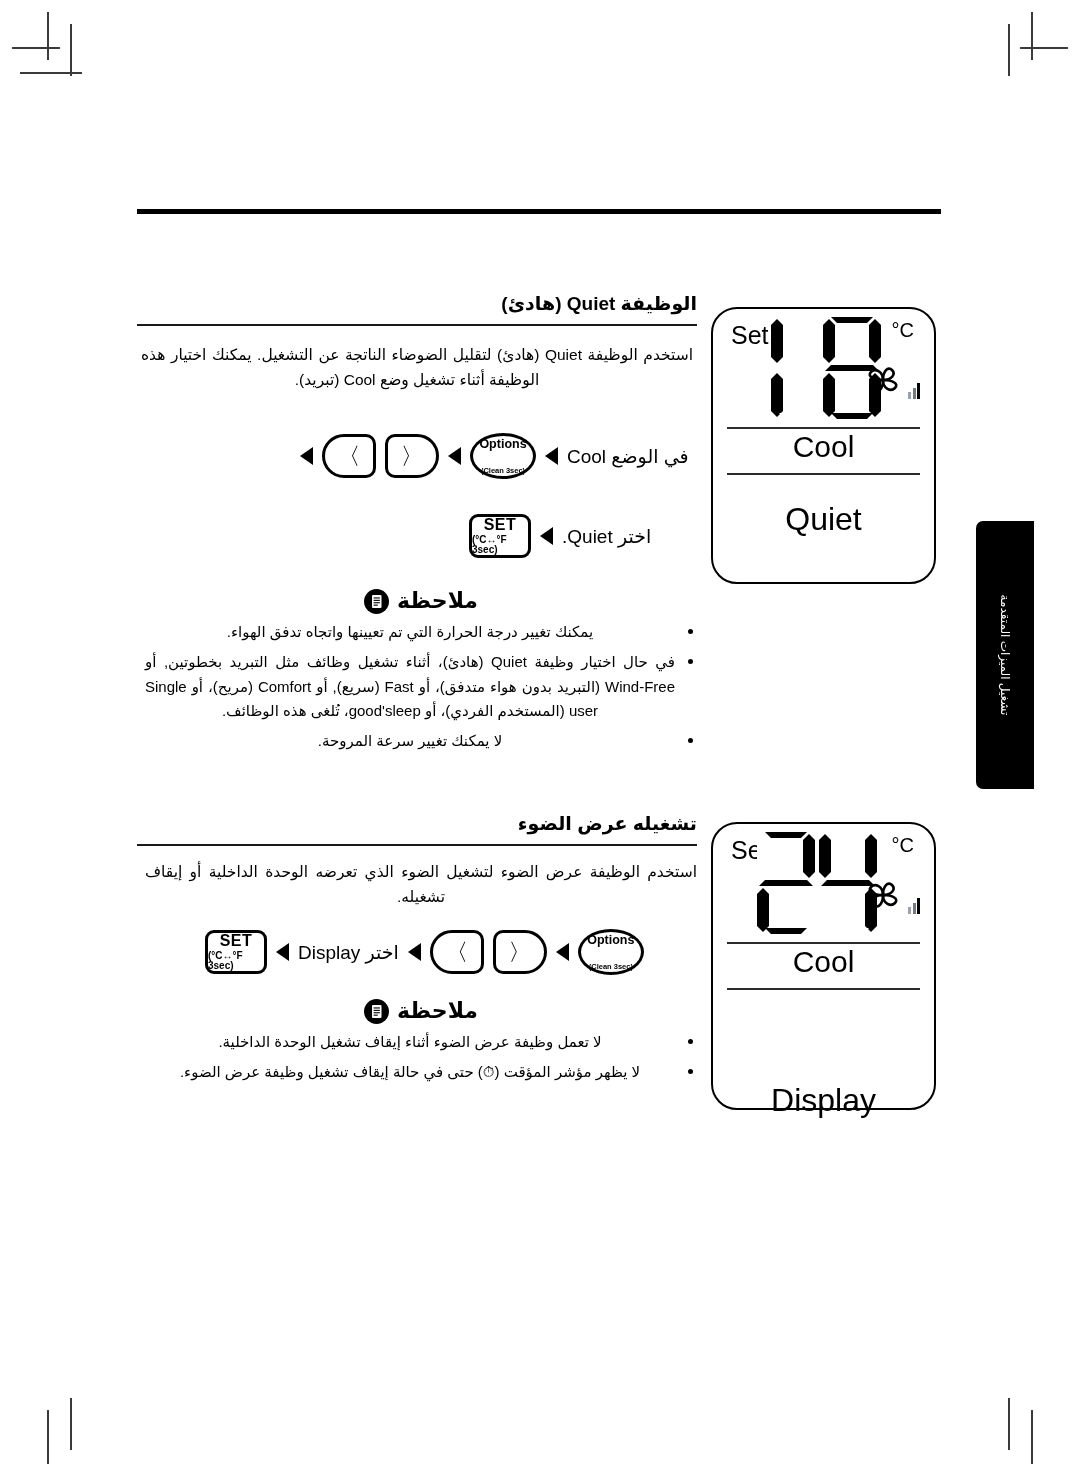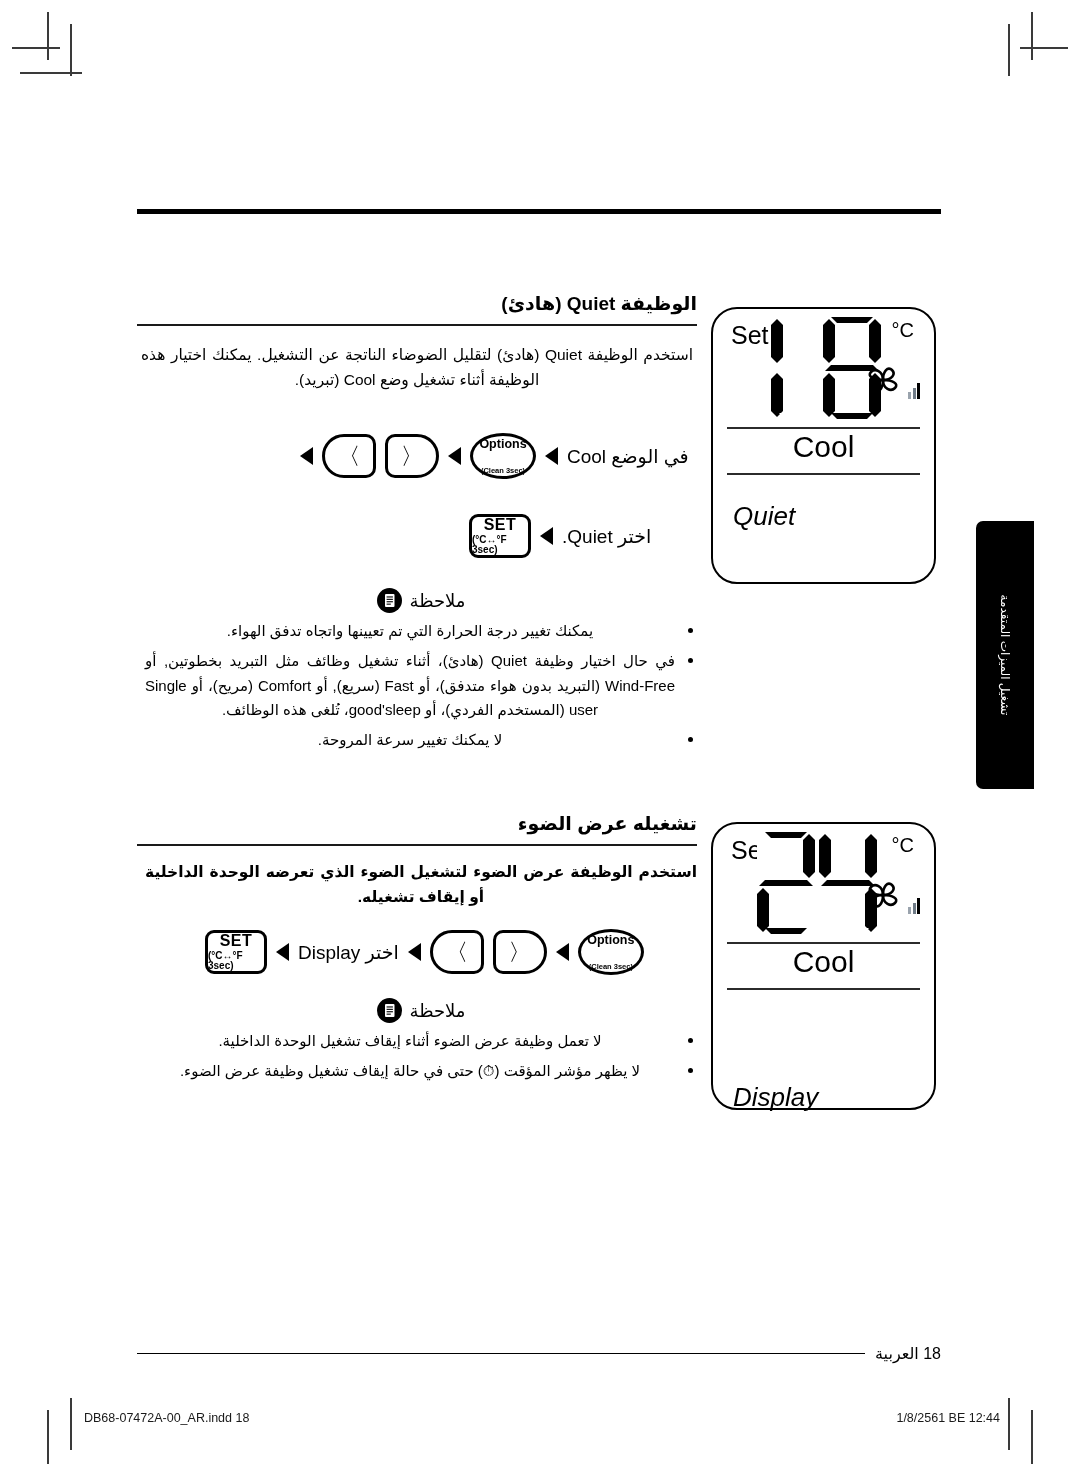--- a/index.html
+++ b/index.html
@@ -66,22 +66,22 @@
   
   .note-head {
     display: flex;
     flex-direction: row-reverse;
     justify-content: center;
     align-items: center;
     gap: 8px;
     margin-bottom: 6px;
   }
   .note-head .note-label {
-    font-size: 18px;
-    font-weight: normal;
+    font-size: 22px;
+    font-weight: bold;
   }
   .note-icon {
     width: 25px; height: 25px;
     border-radius: 50%;
     background: #000;
     display: inline-flex;
     align-items: center;
     justify-content: center;
     flex: none;
   }
@@ -231,24 +231,23 @@
   .bars i:nth-child(2) { height: 11px; background: #6f7b87; }
   .bars i:nth-child(3) { height: 16px; background: #000; }
 
   .dp-rule { height: 2px; background: #2b2b2b; margin: 0 14px; }
   .dp-mode {
     text-align: center;
     font-size: 30px;
     padding: 1px 0 9px;
   }
   .dp-bottom {
-    text-align: left;
+    text-align: center;
     padding: 0 20px;
-    font-size: 26px;
-    font-style: italic;
+    font-size: 32px;
   }
 
   
   .seg-on  { fill: #000; }
   .seg-off { fill: #ffffff; }
 
   
   #side-tab {
     position: absolute;
     left: 976px;
@@ -430,21 +429,21 @@
     <div class="dp-mode">Cool</div>
     <div class="dp-rule"></div>
     <div class="dp-bottom" style="margin-top:26px;">Quiet</div>
   </div>
 
   <div class="text-col" style="left:137px; top:812px; width:560px;">
     <h2 class="section-title">تشغيله عرض الضوء</h2>
     <div class="title-rule"></div>
   </div>
 
-  <div class="text-col" style="left:145px; top:859px; width:552px;font-weight:bold;">
+  <div class="text-col" style="left:145px; top:859px; width:552px;">
     <p class="body-text">استخدم الوظيفة عرض الضوء لتشغيل الضوء الذي تعرضه الوحدة الداخلية أو إيقاف تشغيله.</p>
   </div>
 
   <div class="step-row" style="left:205px; top:929px;">
     <div class="btn-set">
       <span class="l1">SET</span>
       <span class="l2">(°C↔°F 3sec)</span>
     </div>
     <div class="arrow-left"></div>
     <div class="step-label">اختر Display</div>
@@ -528,23 +527,15 @@
     <div class="dp-rule"></div>
     <div class="dp-mode">Cool</div>
     <div class="dp-rule"></div>
     <div class="dp-bottom" style="margin-top:92px;">Display</div>
   </div>
 
   <div id="side-tab">
     <span class="tab-text">تشغيل الميزات المتقدمة</span>
   </div>
 
-  <div id="page-footer">
-    <span class="pf-text">18 العربية</span>
-    <span class="pf-rule"></span>
-  </div>
-
-  <div id="print-footer">
-    <span class="pfl">DB68-07472A-00_AR.indd   18</span>
-    <span class="pfr">1/8/2561 BE   12:44</span>
-  </div>
+
 
 </div>
 
 </body></html>

